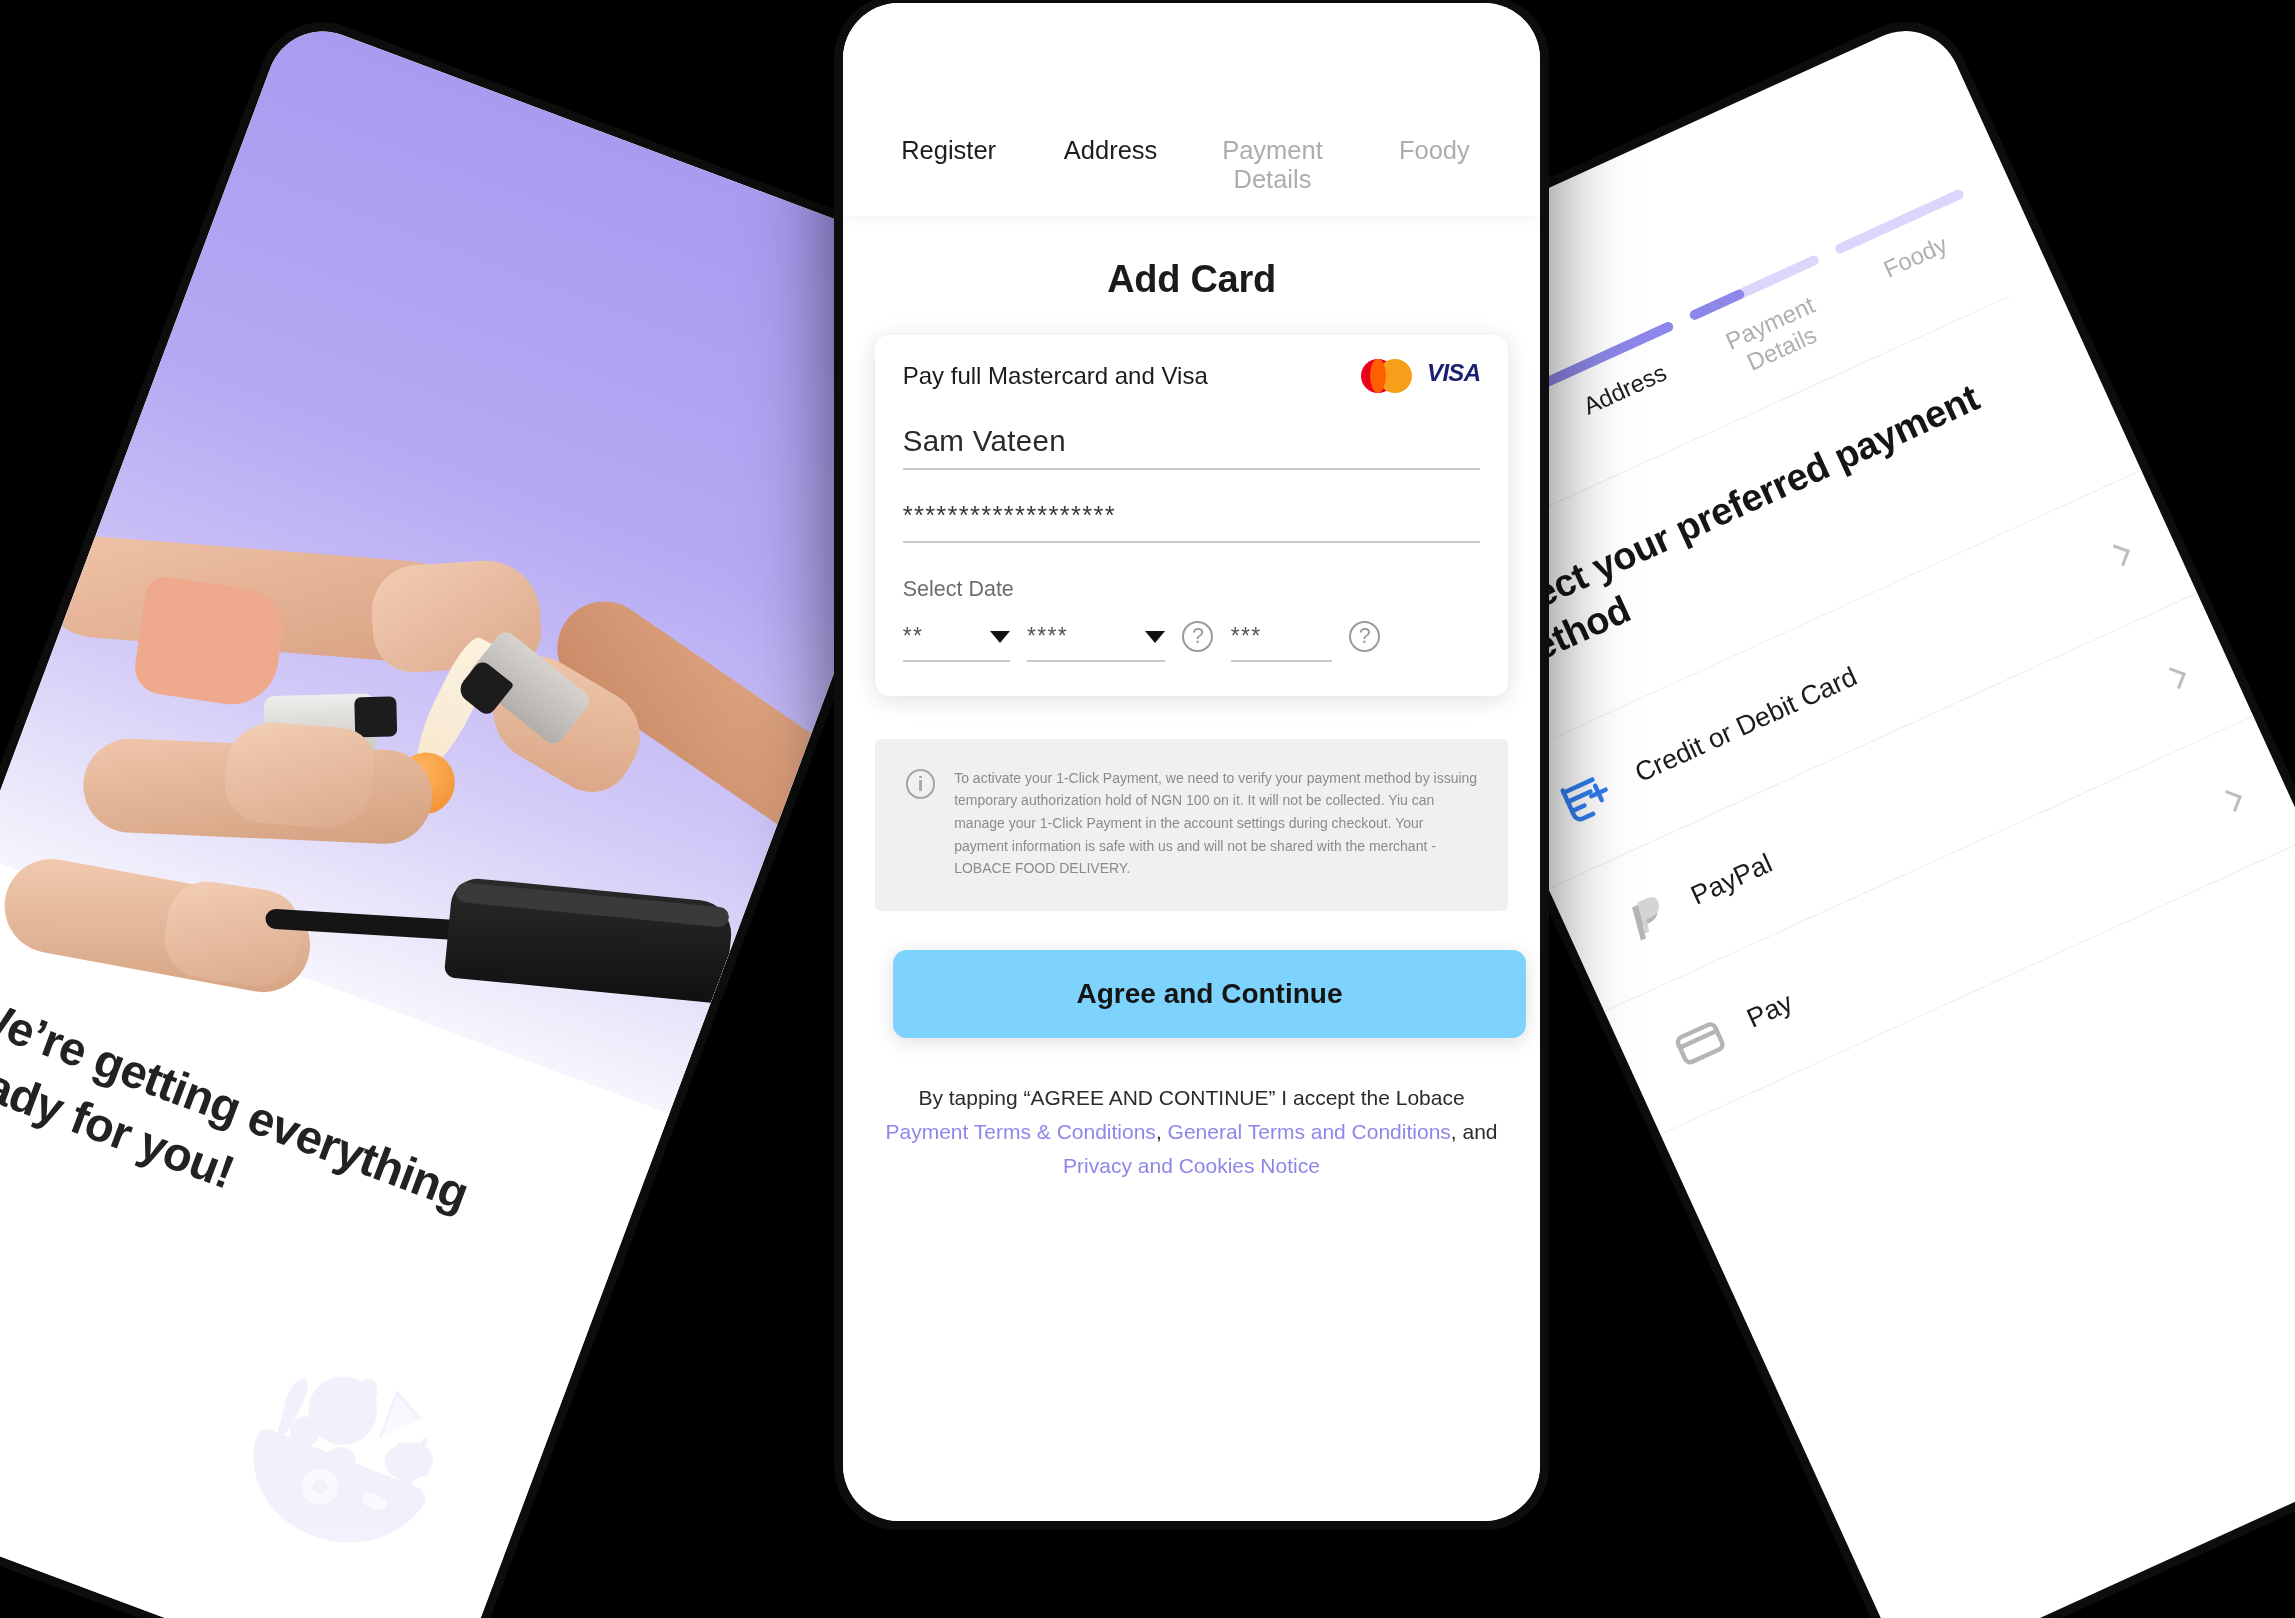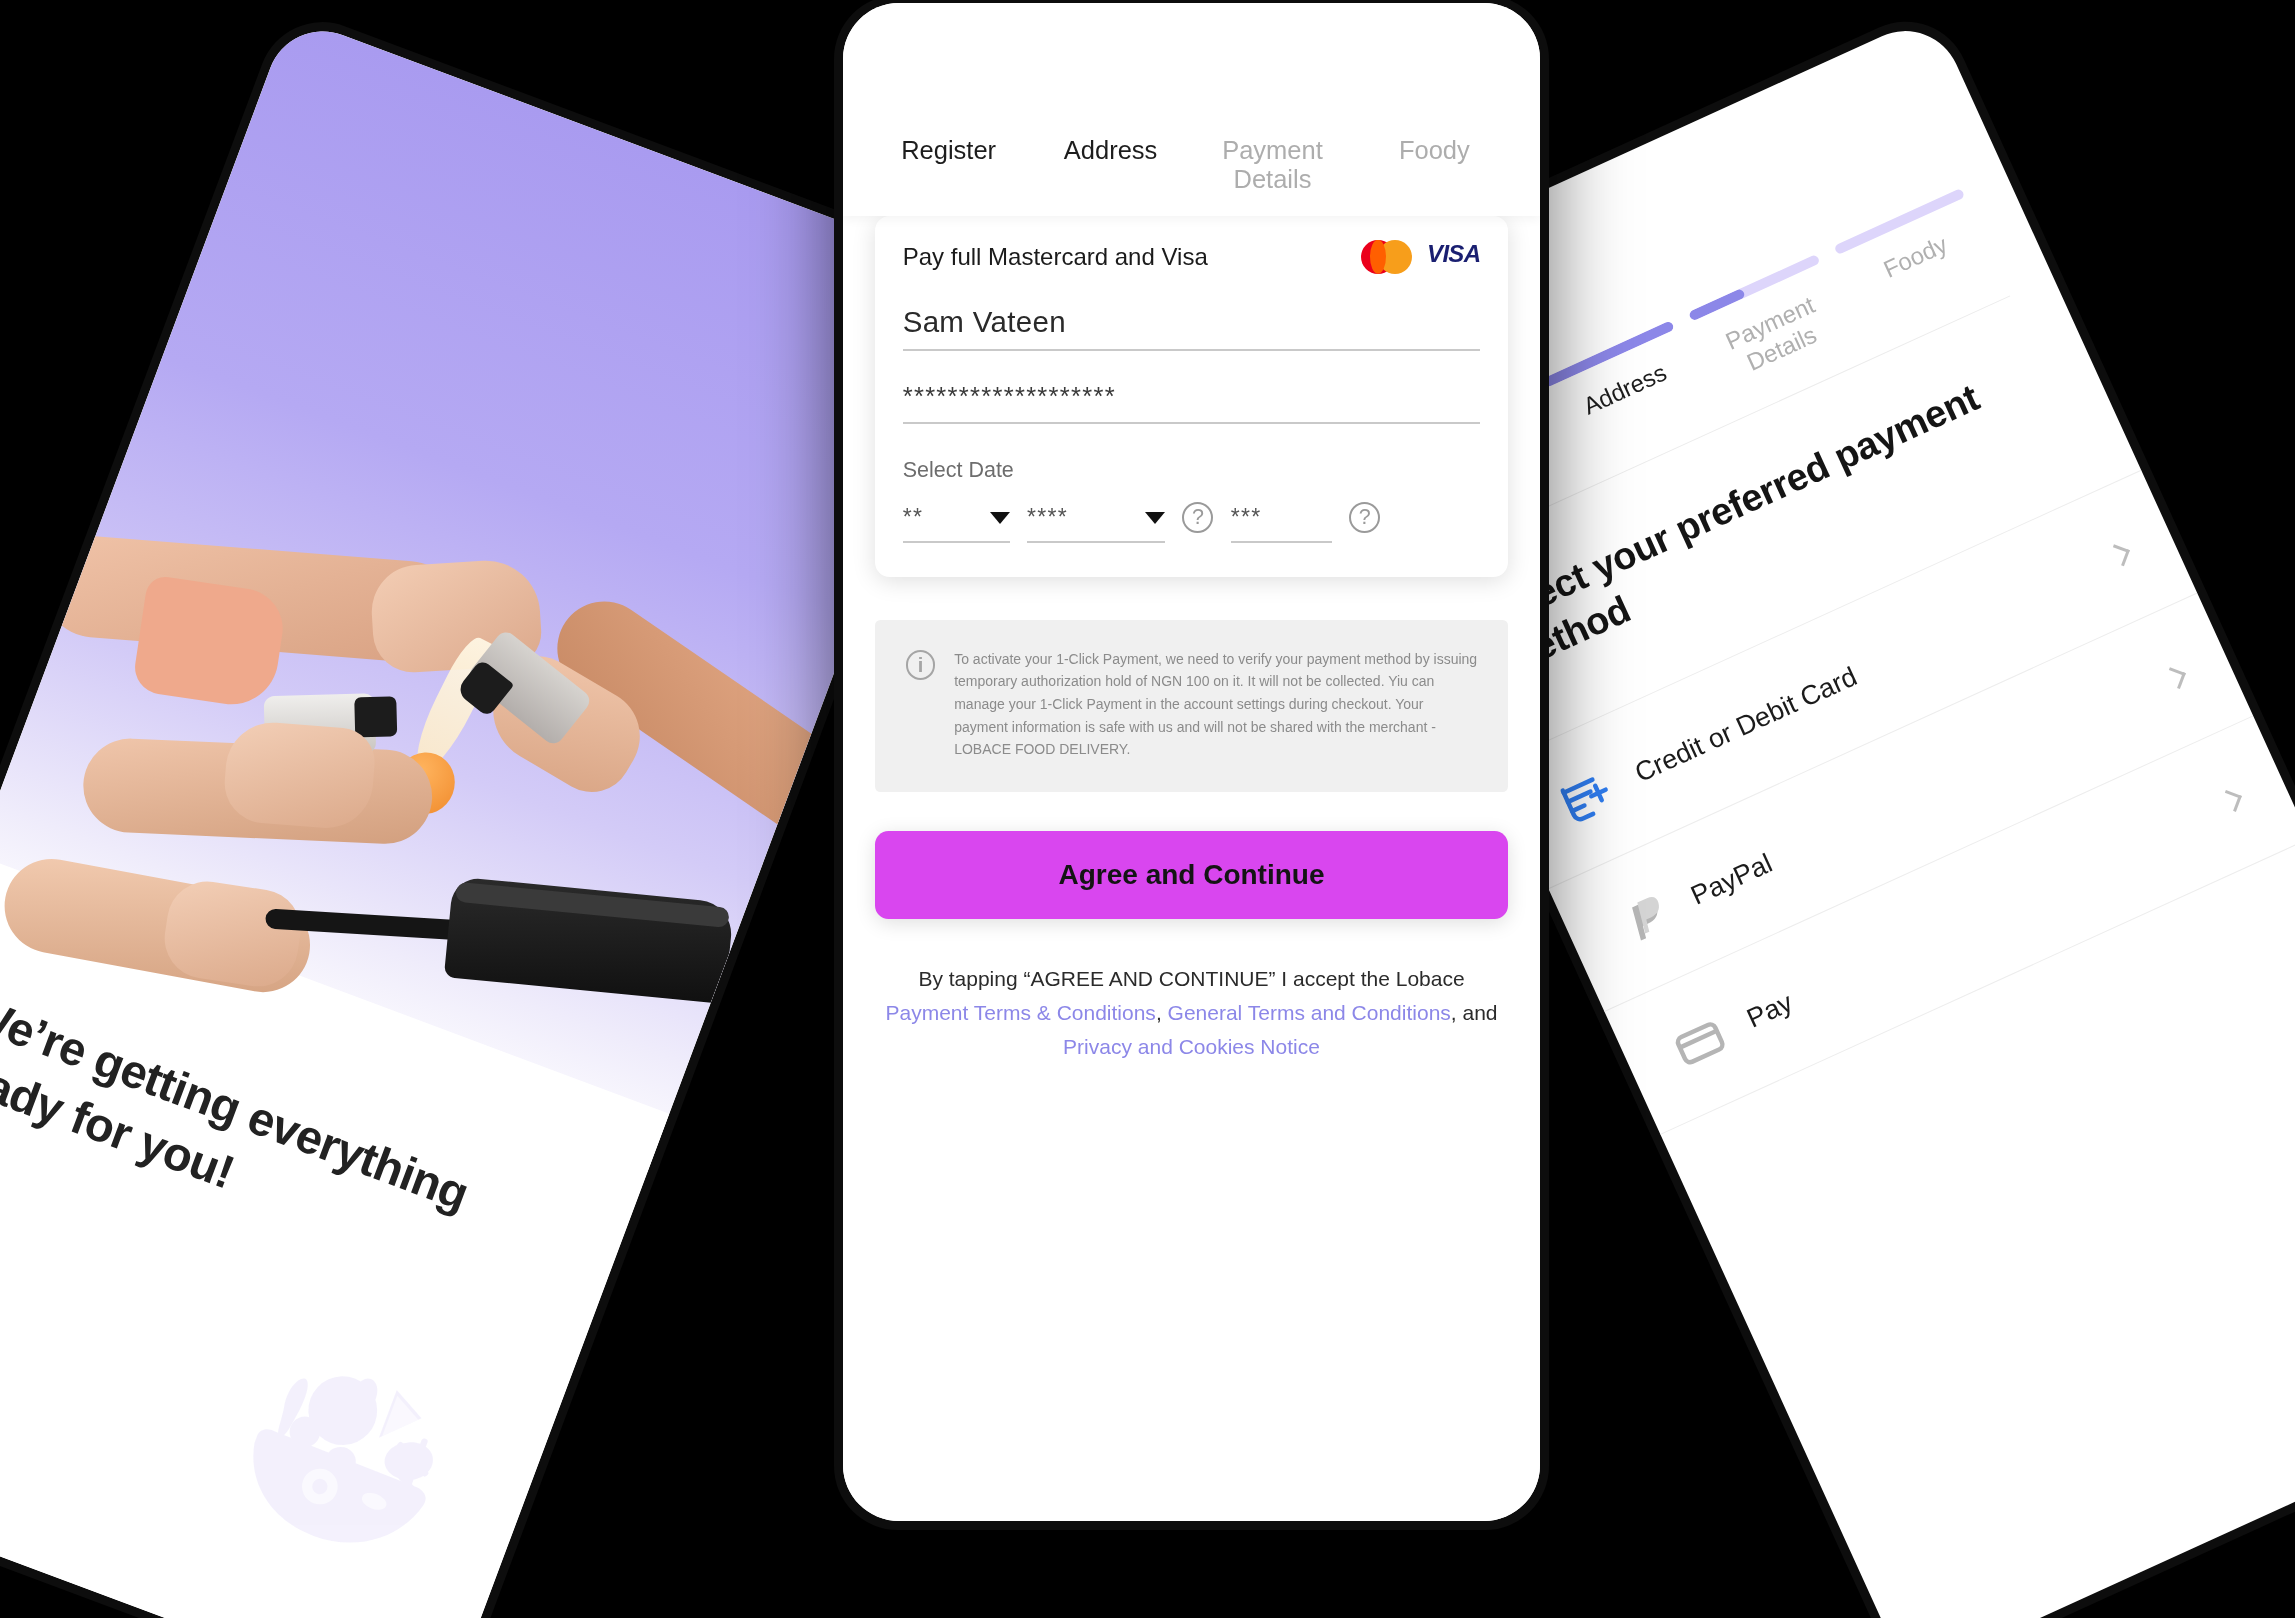--- a/index.html
+++ b/index.html
@@ -120,22 +120,22 @@
   .qmark{ width:31px; height:31px; border-radius:50%; border:2.7px solid #9a9a9a; color:#9a9a9a; font-size:21.5px; display:flex; align-items:center; justify-content:center; margin-bottom:9.4px; }
 
   .notice{
     margin:43px 32px 0; background:#f0f0f0; border-radius:5.4px;
     padding:28px 31px 31px; display:flex; gap:19px;
   }
   .info-ic{ flex:0 0 auto; width:29.5px; height:29.5px; border-radius:50%; border:2.7px solid #a5a5a5; color:#a5a5a5; font-size:20px; font-weight:700; display:flex; align-items:center; justify-content:center; margin-top:2.7px; }
   .notice p{ font-size:14px; line-height:1.62; color:#8b8b8b; }
 
   .cta{
-    display:block; width:calc(100% - 64px); margin:39px 32px 0;
-    background:#d946ef; border:0; border-radius:13.4px;
+    display:block; width:calc(100% - 64px); margin:39px 50px 0;
+    background:#7dd3fc; border:0; border-radius:13.4px;
     box-shadow:0 4px 20px rgba(0,0,0,.13);
     padding:28px 0; font-size:28px; font-weight:700; color:#141414;
     font-family:"Liberation Sans", sans-serif; cursor:pointer;text-align:center;
   }
 
   .legal{ margin:43px 38px 0; text-align:center; font-size:21px; line-height:1.62; color:#2b2b2b; }
   .legal a{ color:#8c87e8; text-decoration:none; }
   .please{ margin:42px 38px 0; text-align:center; font-size:21px; line-height:1.62; color:#2b2b2b; }
   .please a{ color:#8c87e8; text-decoration:none; }
 
@@ -317,20 +317,21 @@
         <div class="step-labels">
           <div>Register</div>
           <div>Address</div>
           <div class="dim">Payment Details</div>
           <div class="dim">Foody</div>
         </div>
       </div>
 
       <div class="c-body">
 
+        <div class="page-title">Add Card</div>
 
         <div class="card-panel">
           <div class="card-head">
             <div class="card-head-title">Pay full Mastercard and Visa</div>
             <div class="brands">
               <span class="mc">
                   <i class="r"></i>
                   <i class="y"></i>
                   <i class="o"></i>
                 </span>

